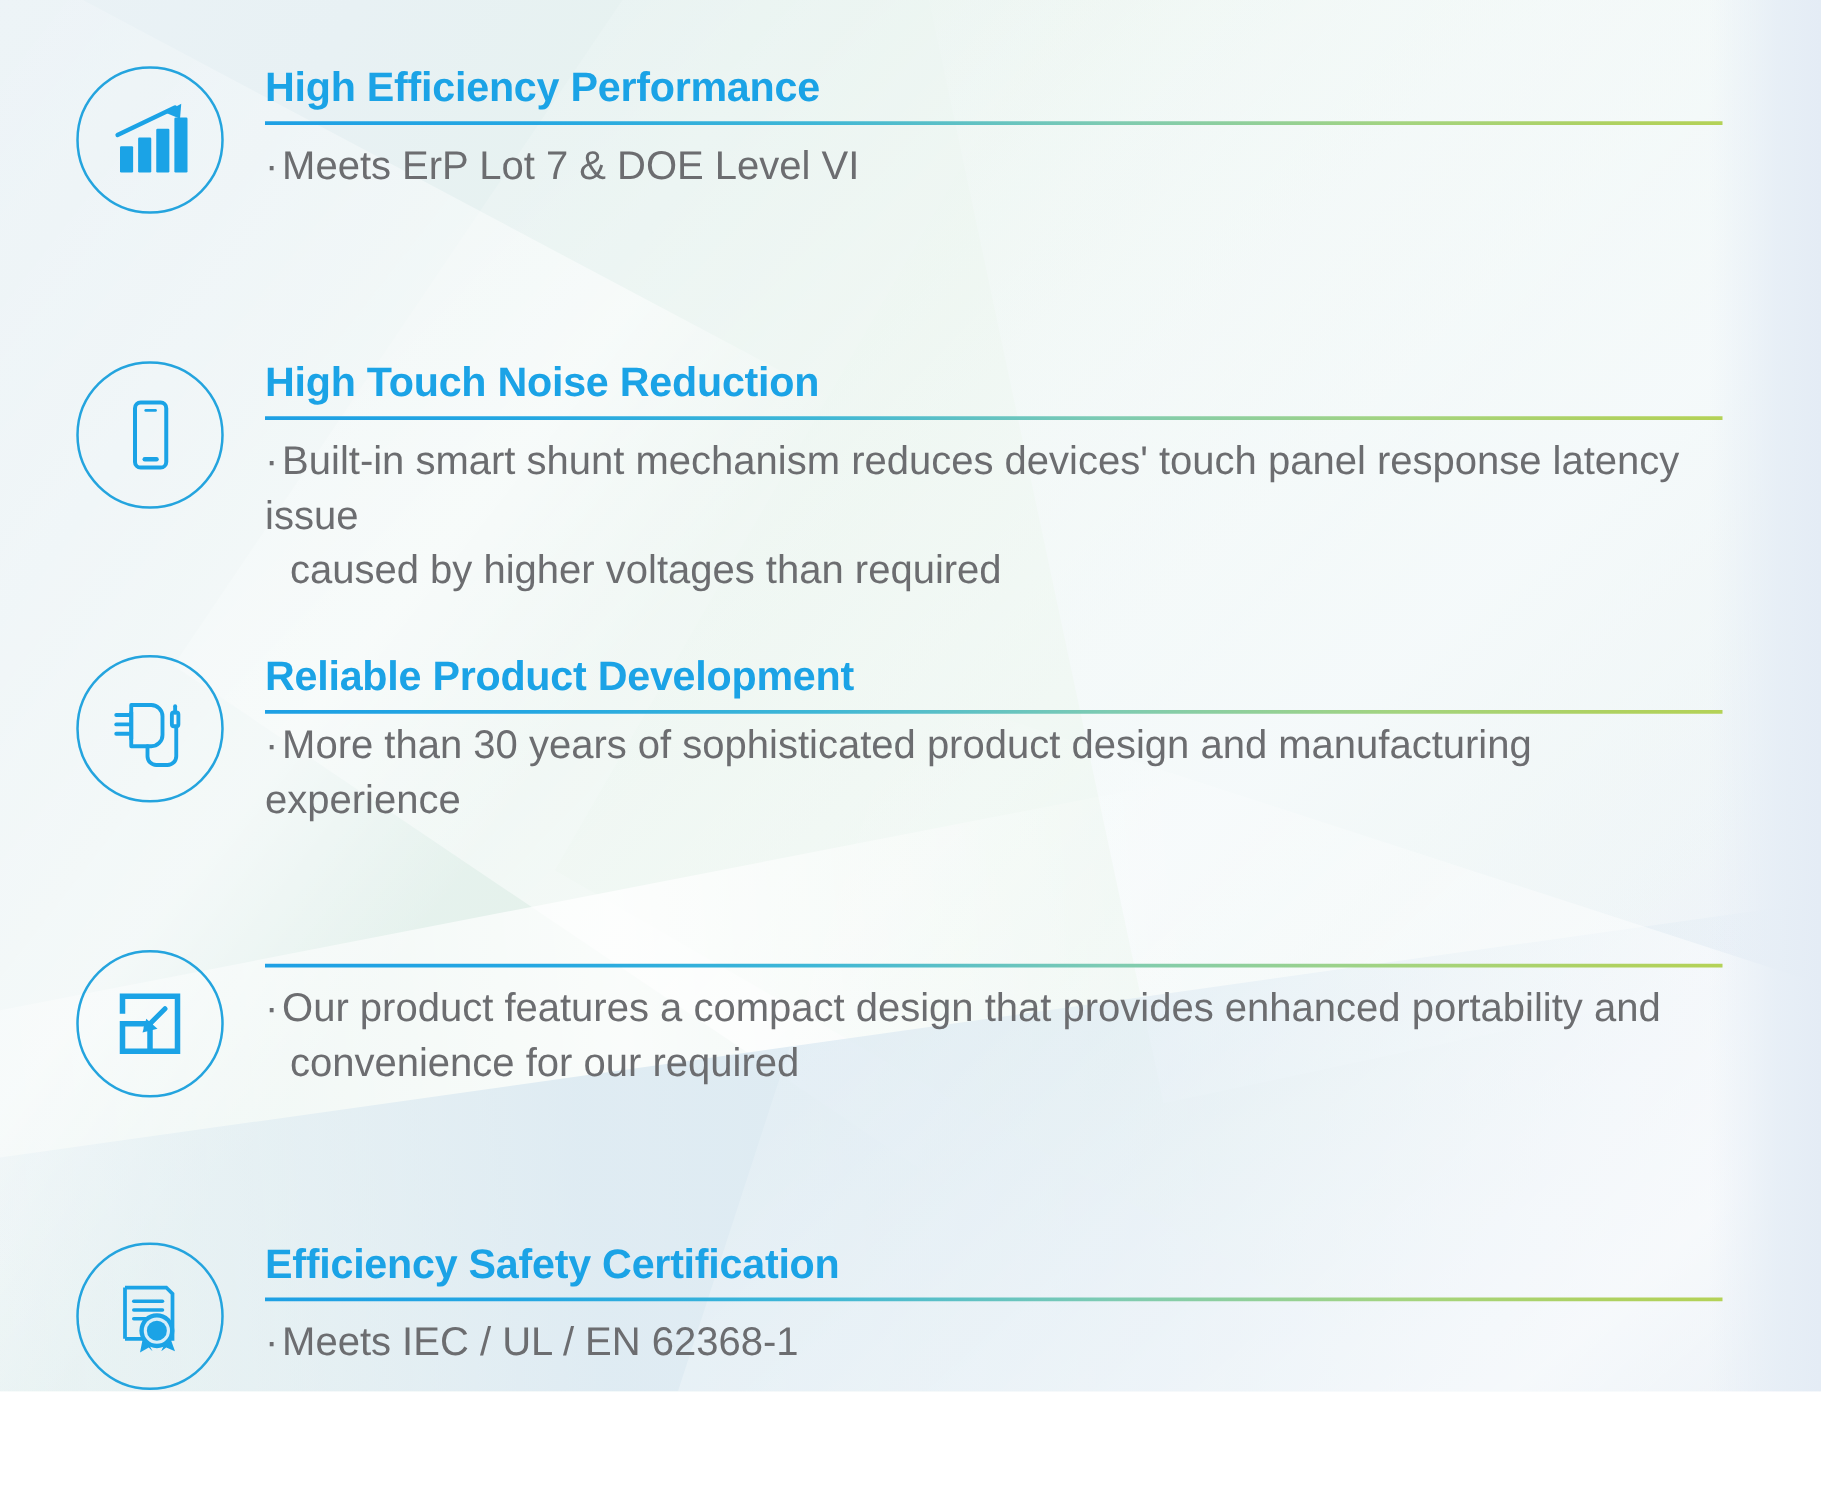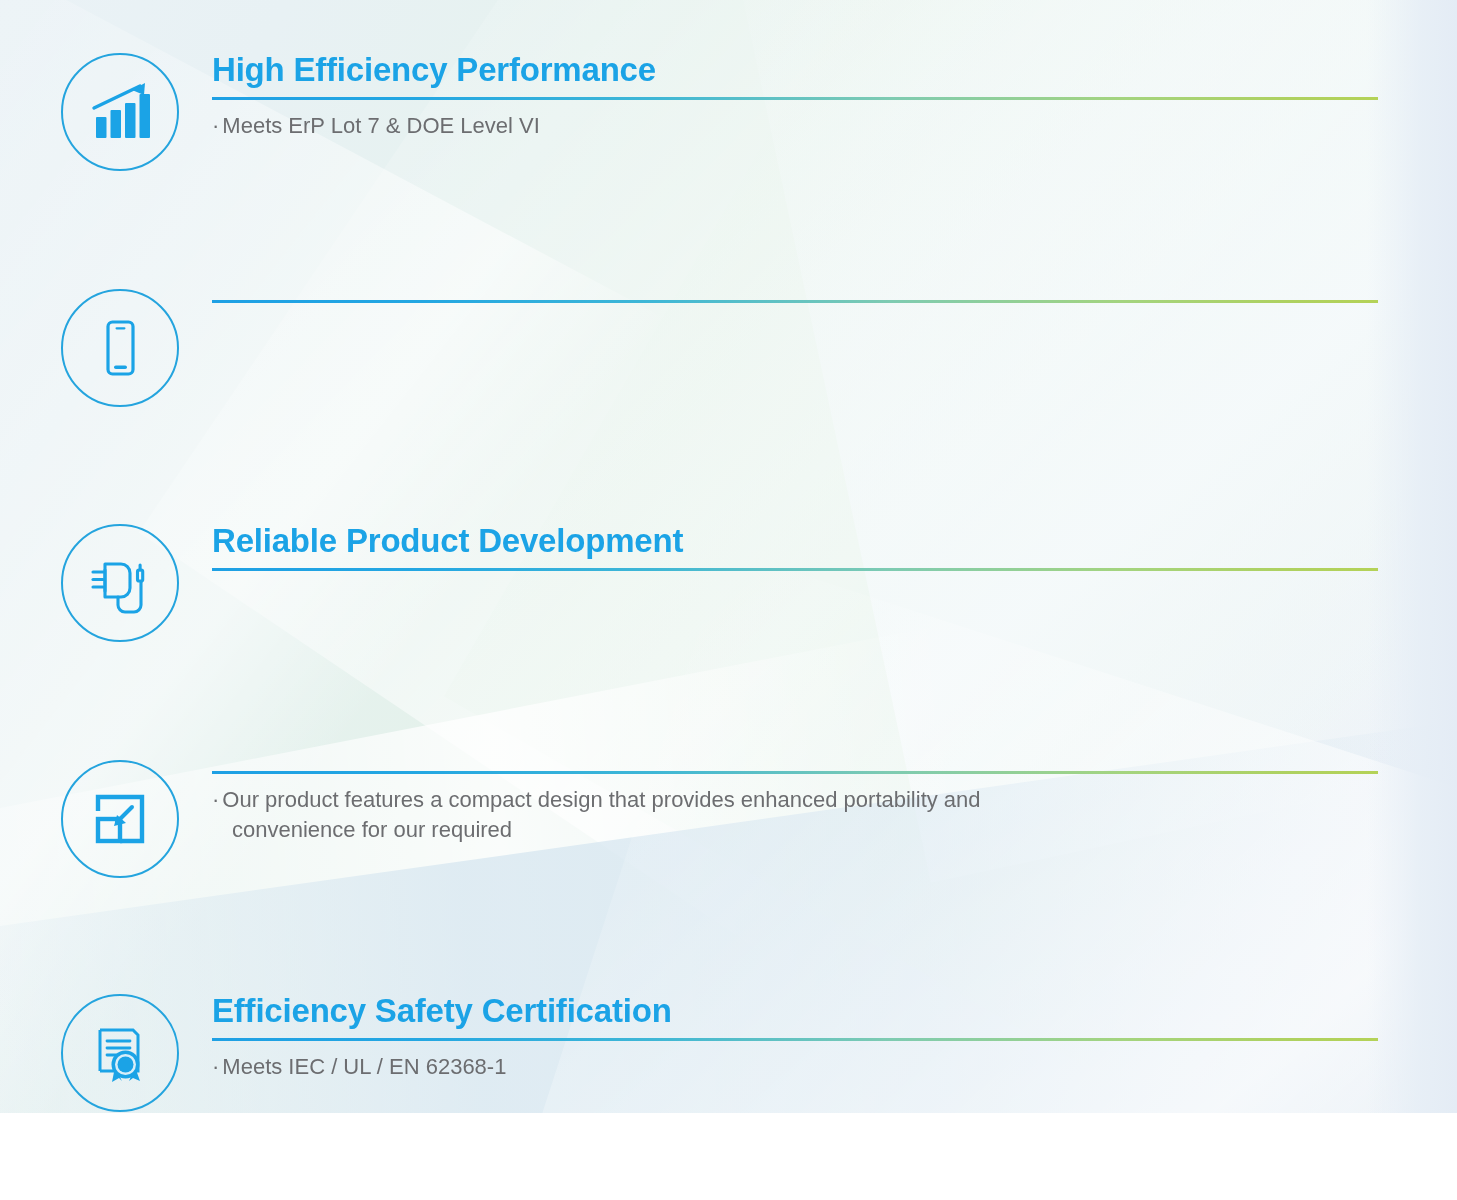--- a/index.html
+++ b/index.html
@@ -145,21 +145,21 @@
       #aed161 92%,
       #b4d257 100%);
   }
 
   .feature-lines {
     margin: 0;
     padding: 0;
     list-style: none;
   }
   .feature-line {
-    font-size: 22px;
+    font-size: 32px;
     color: #6c6d70;
     line-height: 1.36;
     margin-top: 9px;
     max-width: 1175px;
   }
   .feature-line:first-child { margin-top: 11px; }
   .feature-line .bullet {
     display: inline-block;
     margin-right: 3px;
   }
@@ -215,21 +215,28 @@
 
     <li class="feature" style="top:289px;">
       <div class="feature-icon">
         <svg width="70" height="70" viewBox="0 0 70 70">
           <rect x="23" y="9" width="25" height="52" rx="4.5" ry="4.5" fill="none" stroke="#1ba3e6" stroke-width="3.2"></rect>
           <rect x="30.5" y="14.2" width="10" height="2.2" rx="1.1" fill="#1ba3e6"></rect>
           <rect x="29" y="52.5" width="13" height="3.6" rx="1.8" fill="#1ba3e6"></rect>
         </svg>
       </div>
       <div class="feature-body">
-        <div class="feature-rule"></div>
+        <h2 class="feature-title">High Touch Noise Reduction</h2>
+        <div class="feature-rule"></div>
+        <ul class="feature-lines">
+          <li class="feature-line">
+            <span class="bullet">·</span><span class="line-text">Built-in smart shunt mechanism reduces devices' touch panel response latency issue</span>
+            <span class="wrapline">caused by higher voltages than required</span>
+          </li>
+        </ul>
       </div>
     </li>
 
     <li class="feature" style="top:524px;">
       <div class="feature-icon">
         <svg width="74" height="74" viewBox="0 0 74 74">
           <g fill="none" stroke="#1ba3e6" stroke-width="3.1" stroke-linecap="round" stroke-linejoin="round">
             <path d="M22 18 h16 a9 9 0 0 1 9 9 v15 a9 9 0 0 1 -9 9 h-16 z"></path>
             <line x1="22" y1="24" x2="22" y2="45"></line>
             <line x1="10" y1="26" x2="20" y2="26"></line>
@@ -238,20 +245,23 @@
             <path d="M35 51 v8 a7 7 0 0 0 7 7 h9 a7 7 0 0 0 7 -7 v-23"></path>
             <rect x="54.5" y="24" width="5.2" height="11" rx="1.6"></rect>
             <line x1="57.1" y1="19" x2="57.1" y2="24"></line>
           </g>
         </svg>
       </div>
       <div class="feature-body">
         <h2 class="feature-title">Reliable Product Development</h2>
         <div class="feature-rule"></div>
         <ul class="feature-lines">
+          <li class="feature-line" style="margin-top:3px;">
+            <span class="bullet">·</span><span class="line-text">More than 30 years of sophisticated product  design and manufacturing experience</span>
+          </li>
         </ul>
       </div>
     </li>
 
     <li class="feature" style="top:760px;">
       <div class="feature-icon">
         <svg width="68" height="68" viewBox="0 0 68 68">
           <g fill="none" stroke="#1ba3e6" stroke-width="4.4">
             <path d="M12 26 V12 H56 V56 H34"></path>
             <rect x="12" y="34" width="22" height="22"></rect>

